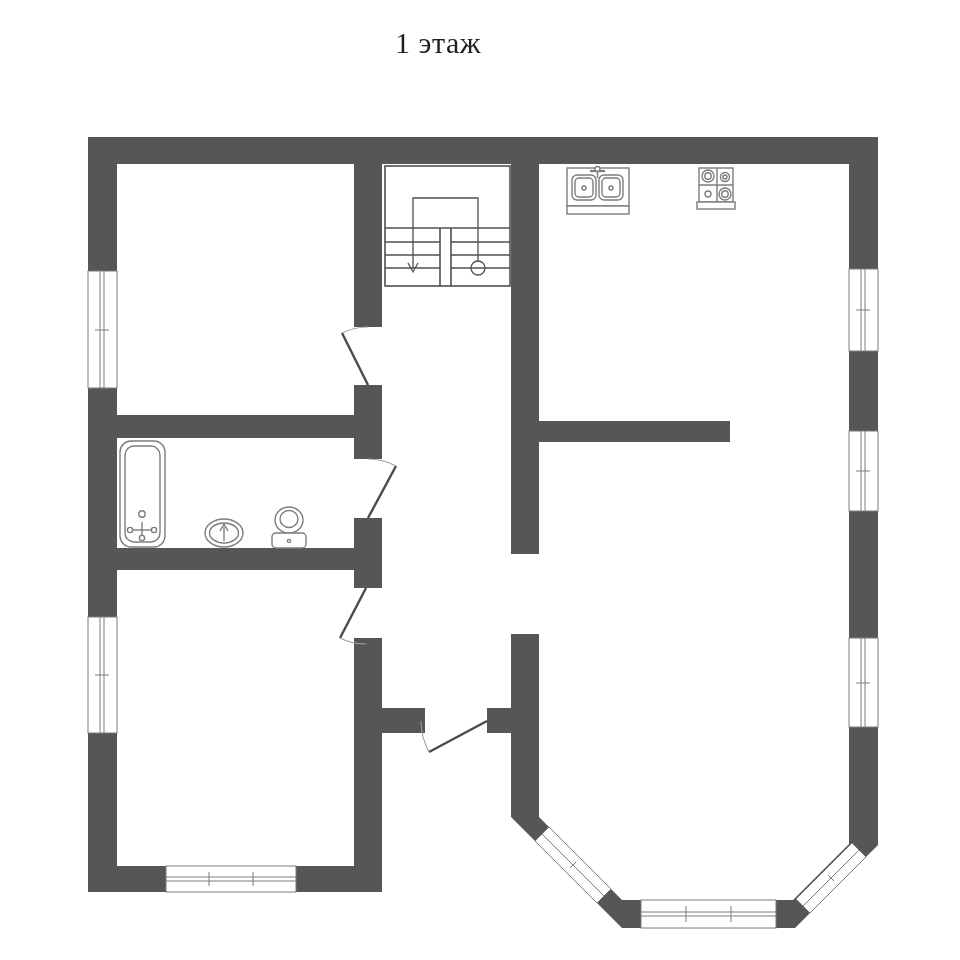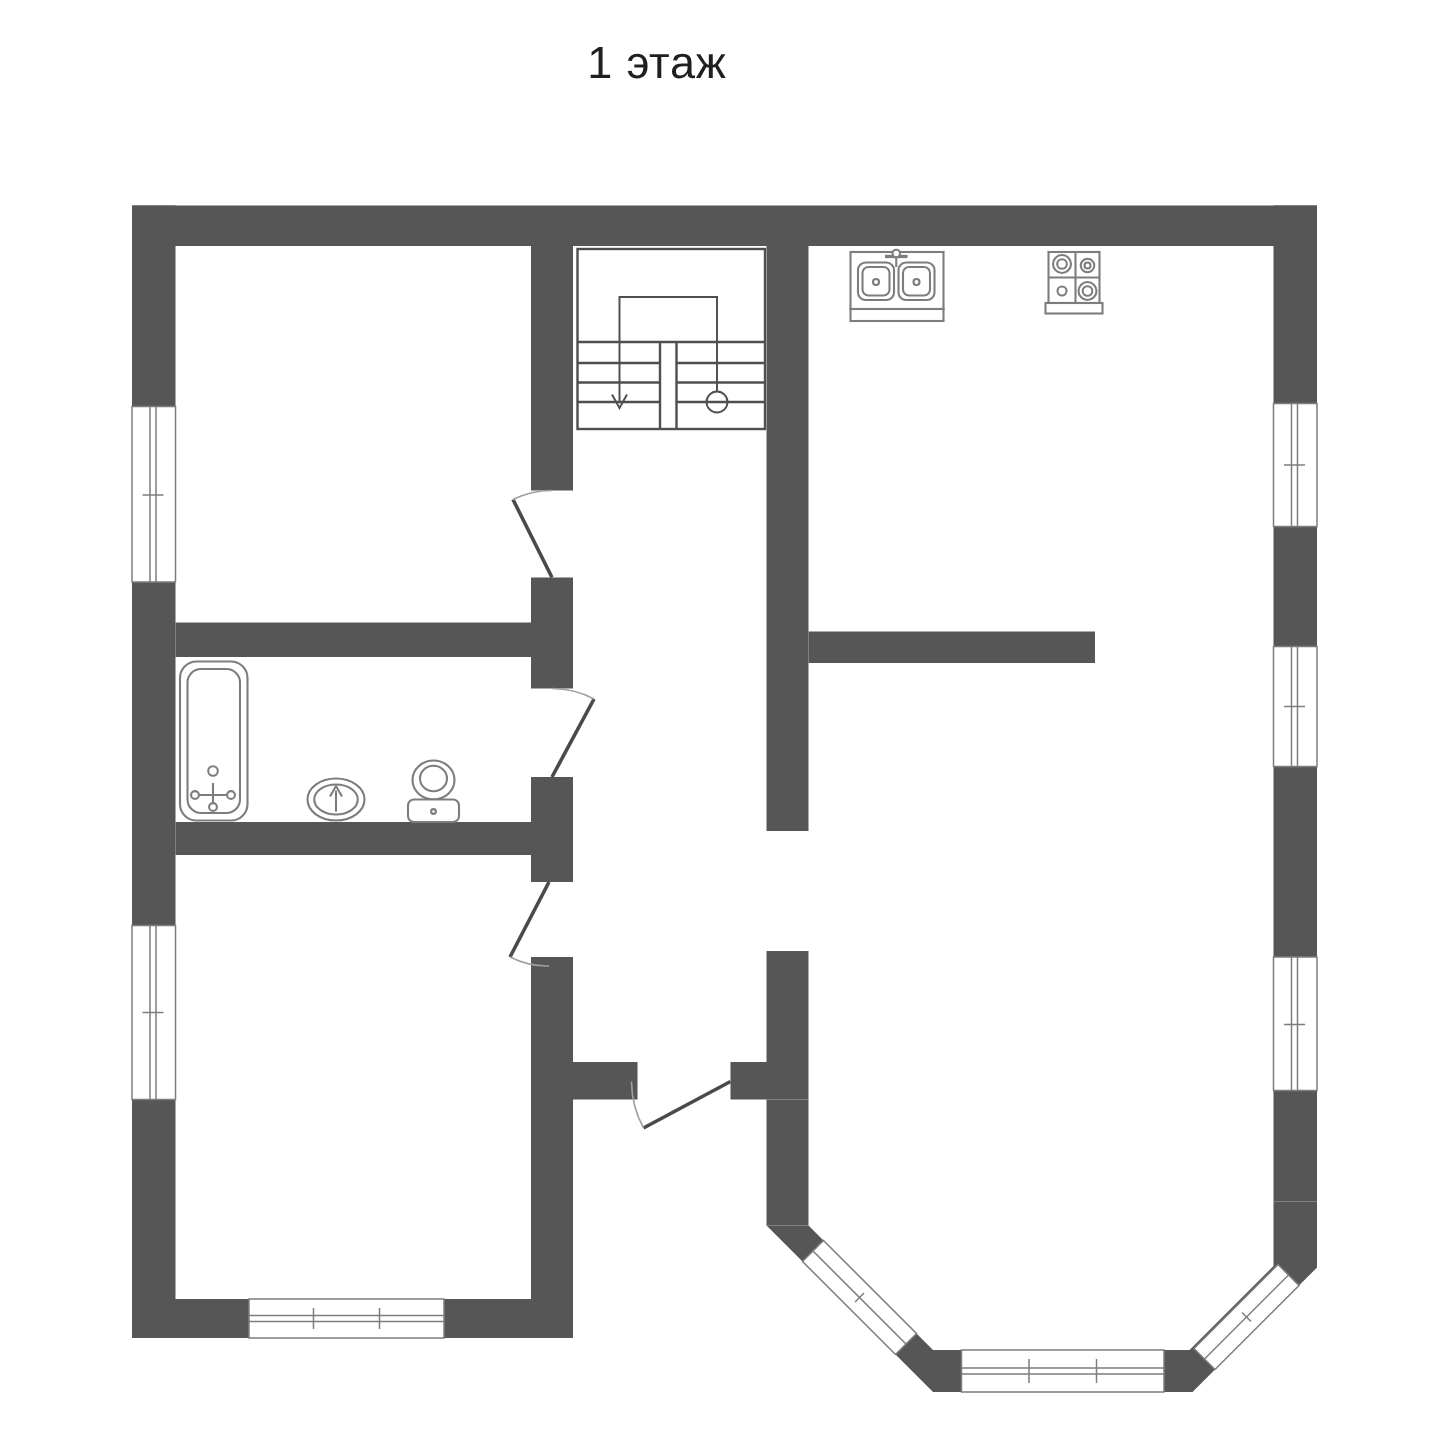--- a/index.html
+++ b/index.html
@@ -1,17 +1,17 @@
 <!DOCTYPE html>
 <html><head>
 <meta charset="utf-8">
 <style>
   html,body{margin:0;padding:0;background:#ffffff;}
   .page{position:relative;width:960px;height:960px;background:#ffffff;overflow:hidden;
-        font-family:Liberation Sans, sans-serif;}
+        font-family:Liberation Serif, serif;}
   .plan-title{position:absolute;top:26px;left:0;width:876px;text-align:center;
               font-size:30px;color:#1f1f1f;letter-spacing:0.5px;}
   .plan-wrap{position:absolute;top:0;left:0;width:960px;height:960px;}
   svg{display:block;}
 </style>
 </head>
 <body>
 
 <div class="page" style="background: rgb(255, 255, 255);">
   <div class="plan-title" style="color: rgb(31, 31, 31);">1 этаж</div>

